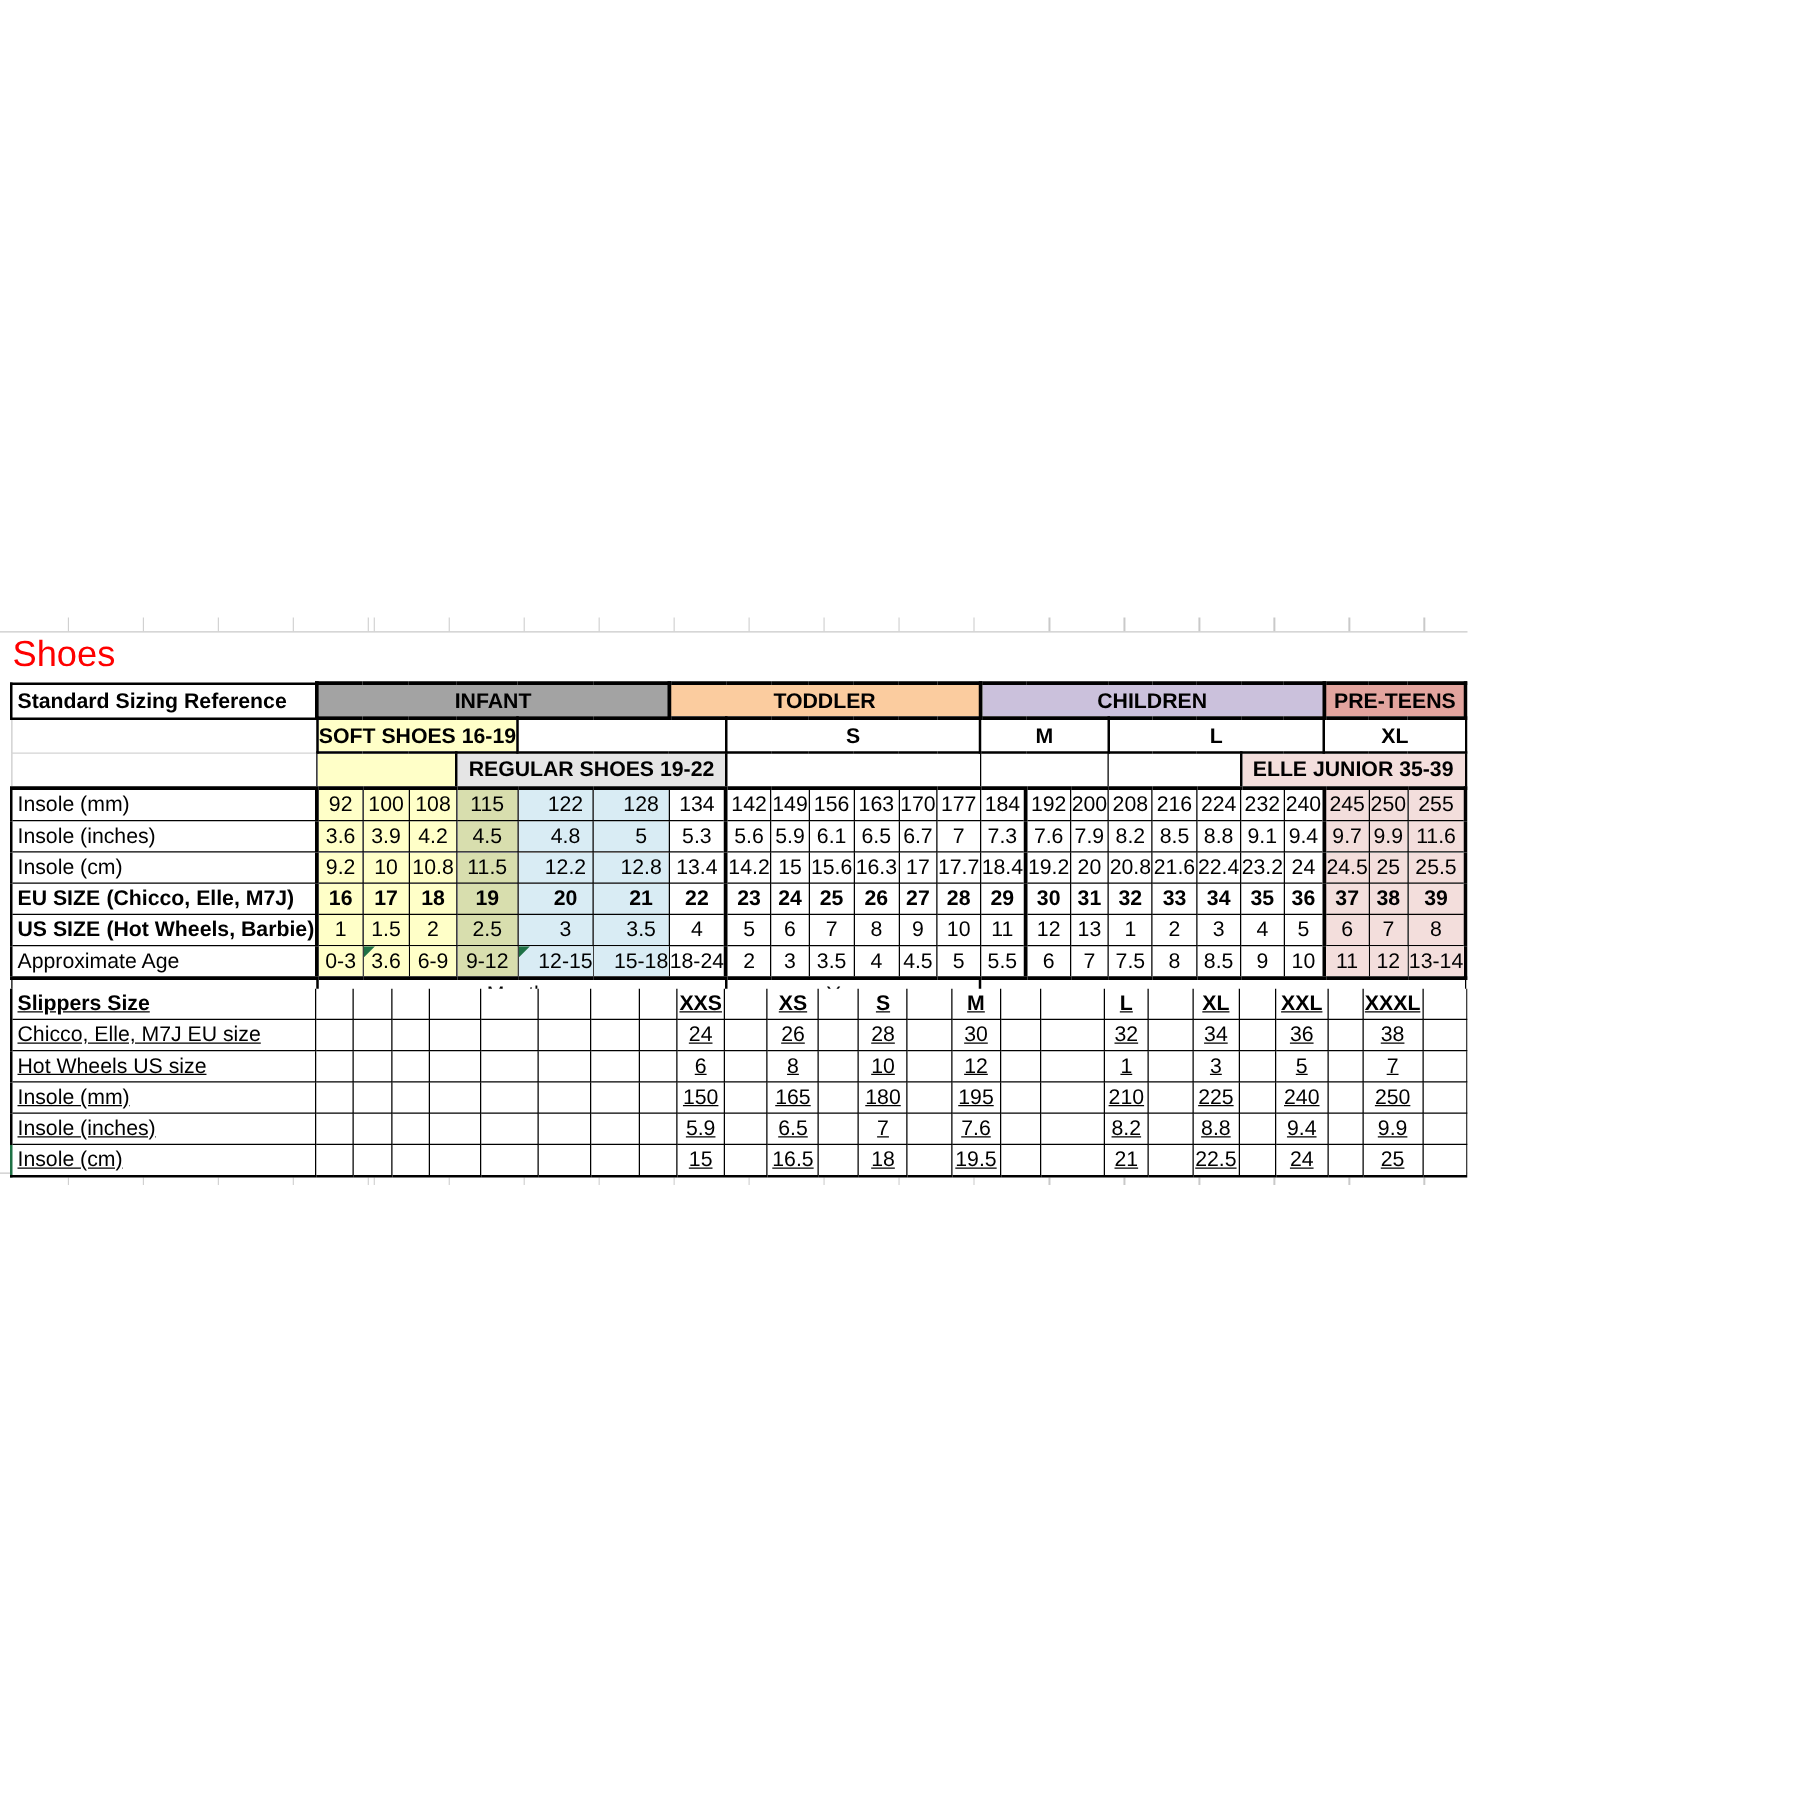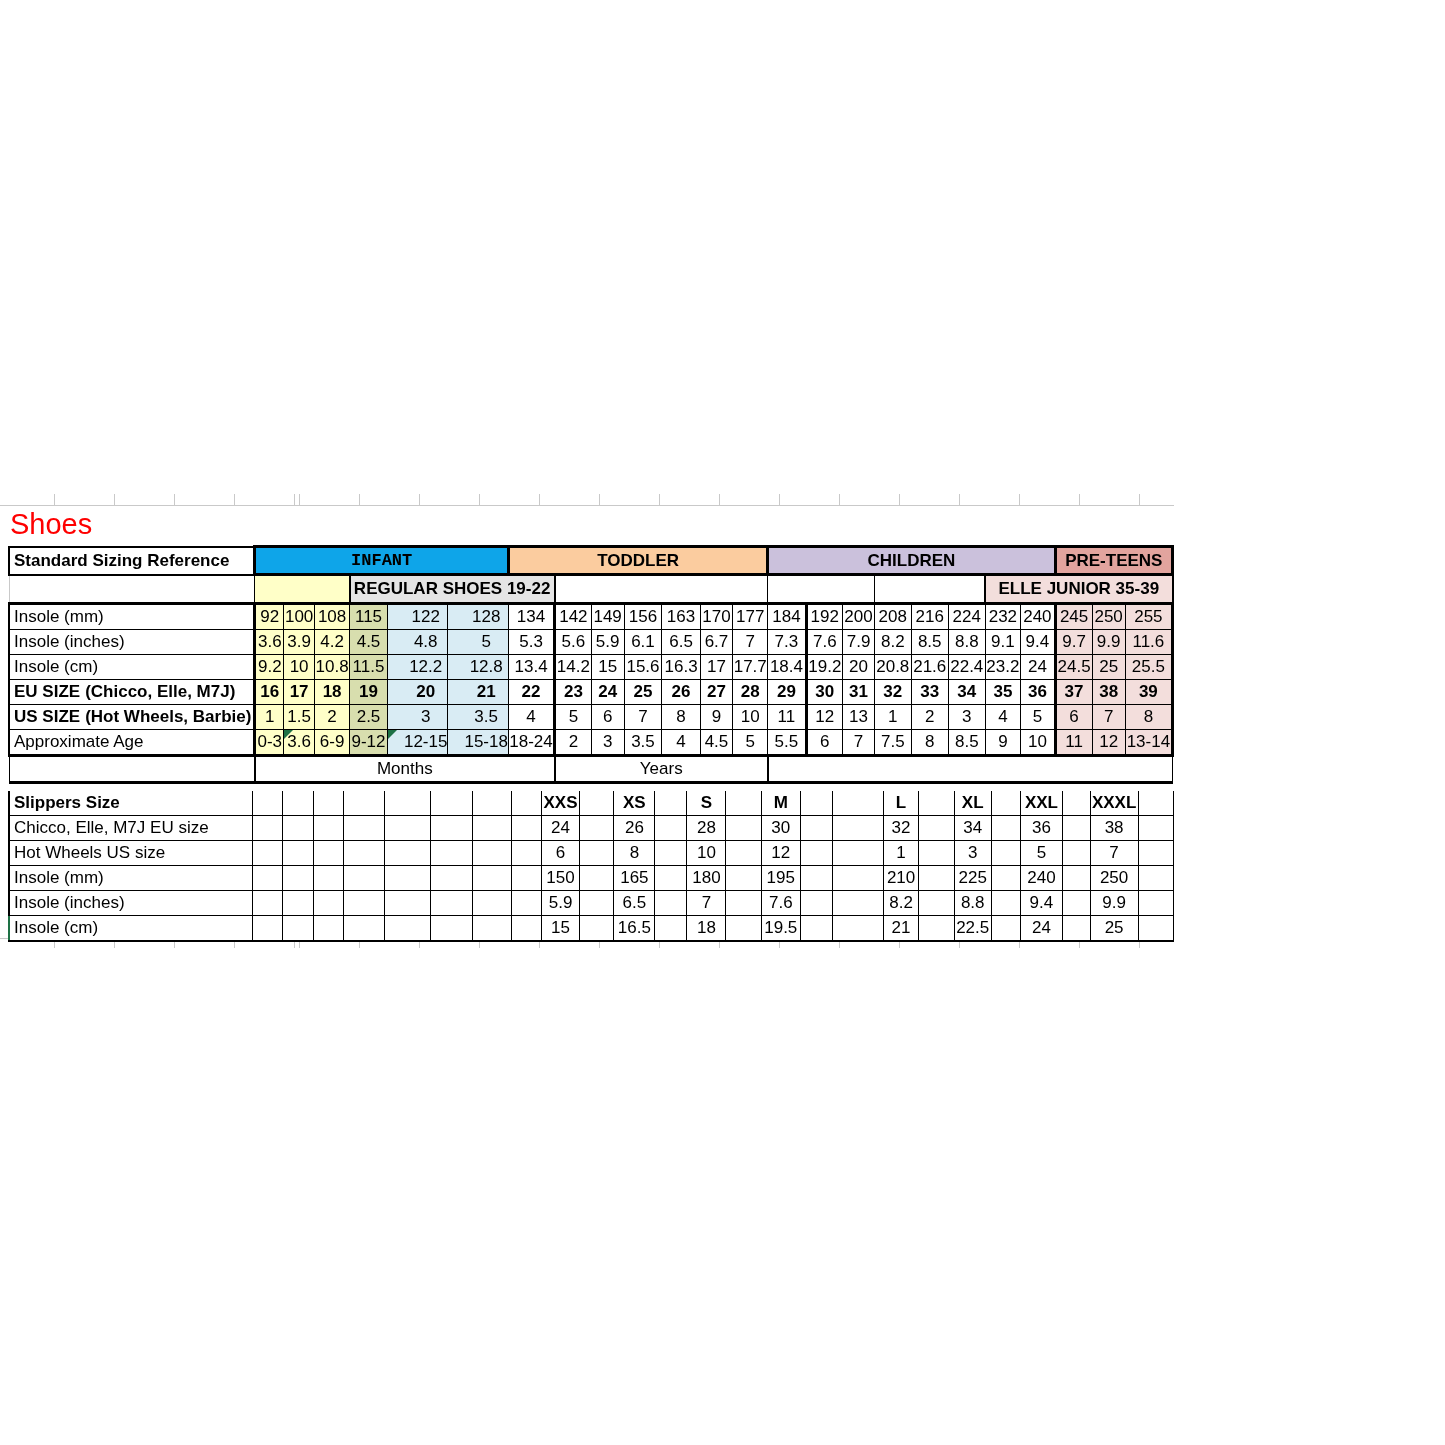--- a/index.html
+++ b/index.html
@@ -11,28 +11,28 @@
            background-position:299px 0;}
   .gridbottom{position:absolute;left:0;top:938px;width:1445px;height:9px;
            border-top:1px solid #c9c9c9;
            background:repeating-linear-gradient(to right,#c9c9c9 0 1px,transparent 1px 60px);
            background-position:299px 0;}
   .gridright{position:absolute;left:1443px;top:505px;width:1px;height:434px;background:#d4d4d4;}
   .title{position:absolute;left:10px;top:504px;height:40px;display:flex;align-items:center;
          font-size:29px;color:#fe0000;}
   table{border-collapse:collapse;table-layout:fixed;position:absolute;left:8px;background:#fff;}
   .main{top:545px;}
-  .slip{top:791px;}
+  .slip{top:791px;text-decoration:underline;}
   td{border:1.6px solid #000;font-size:17px;color:#000;text-align:center;vertical-align:middle;
      padding:0;height:24px;overflow:hidden;white-space:nowrap;}
   tr.r1 td{height:25px;} tr.r2 td{height:25px;} tr.r3 td{height:26px;}
   .corner{border:2.5px solid #000;font-weight:bold;text-align:left;padding-left:4px;}
   .ghd{border:3px solid #000;font-weight:bold;}
   .box{border:2.5px solid #000;font-weight:bold;}
-  .infant{background:#0ea5e9;font-family:Liberation Mono, monospace;} .toddler{background:#fbcc9f;}
+  .infant{background:#a3a3a3;} .toddler{background:#fbcc9f;}
   .children{background:#cbc1dc;} .preteens{background:#e2a49e;}
   .soft{background:#ffffc8;} .regular{background:#e5e5e5;} .elle{background:#f3dedc;}
   .ghost{border:none;border-left:1px solid #c9c9c9;background:#fff;}
   tr.r2 .ghost{border-bottom:1px solid #d4d4d4;}
   .lab{text-align:left;padding-left:4px;}
   .drow td:first-child{border-left:2px solid #000;}
   .drow td:nth-child(2),.drow td:nth-child(3),.drow td:nth-child(4){background:#ffffc8;}
   .drow td:nth-child(5){background:#d8deae;}
   .drow td:nth-child(6),.drow td:nth-child(7){background:#d9ecf4;padding-left:16px;}
   .drow td:nth-child(23),.drow td:nth-child(24),.drow td:nth-child(25){background:#f3dedc;}
@@ -91,20 +91,29 @@
       <col style="width:55px">
     </colgroup>
     <tbody>
         <tr class="r1">
       <td class="corner">Standard Sizing Reference</td>
       <td class="ghd infant" colspan="6">INFANT</td>
       <td class="ghd toddler" colspan="7">TODDLER</td>
       <td class="ghd children" colspan="8">CHILDREN</td>
       <td class="ghd preteens" colspan="3">PRE-TEENS</td>
     </tr>
+    <tr class="r2">
+      <td class="ghost"></td>
+      <td class="box soft" colspan="4">SOFT SHOES 16-19</td>
+      <td colspan="3"></td>
+      <td class="box" colspan="6">S</td>
+      <td class="box" colspan="3">M</td>
+      <td class="box" colspan="5">L</td>
+      <td class="box" colspan="3">XL</td>
+    </tr>
     <tr class="r3">
       <td class="ghost"></td>
       <td class="soft" colspan="3"></td>
       <td class="box regular" colspan="4">REGULAR SHOES 19-22</td>
       <td colspan="6"></td>
       <td colspan="3"></td>
       <td colspan="3"></td>
       <td class="box elle" colspan="5">ELLE JUNIOR 35-39</td>
     </tr>
     <tr class="drow mm">

